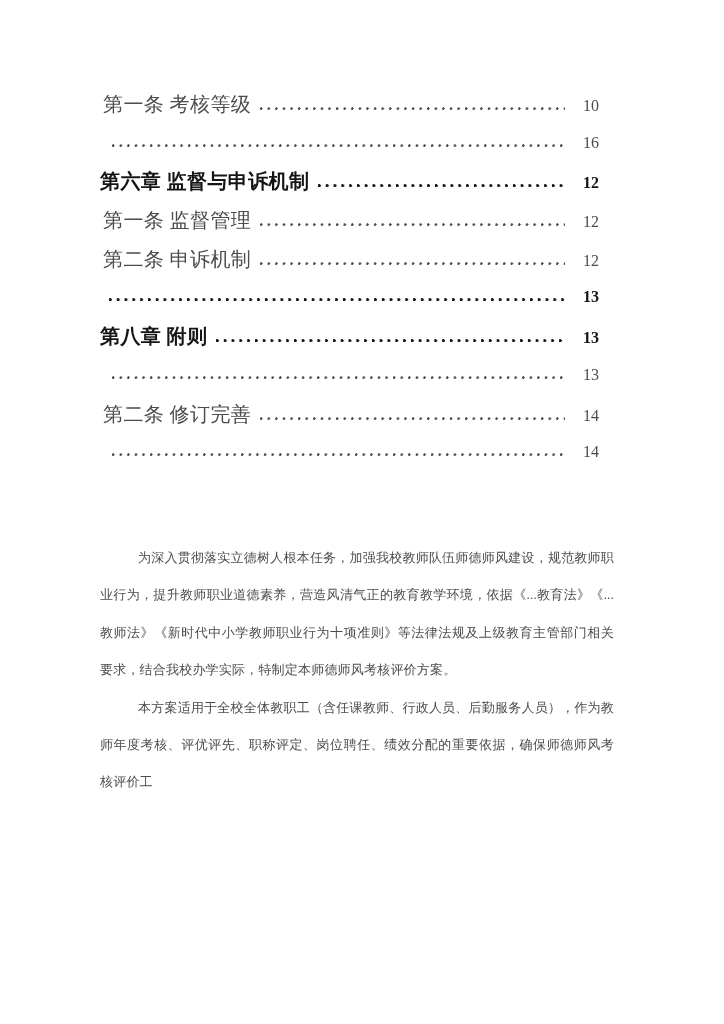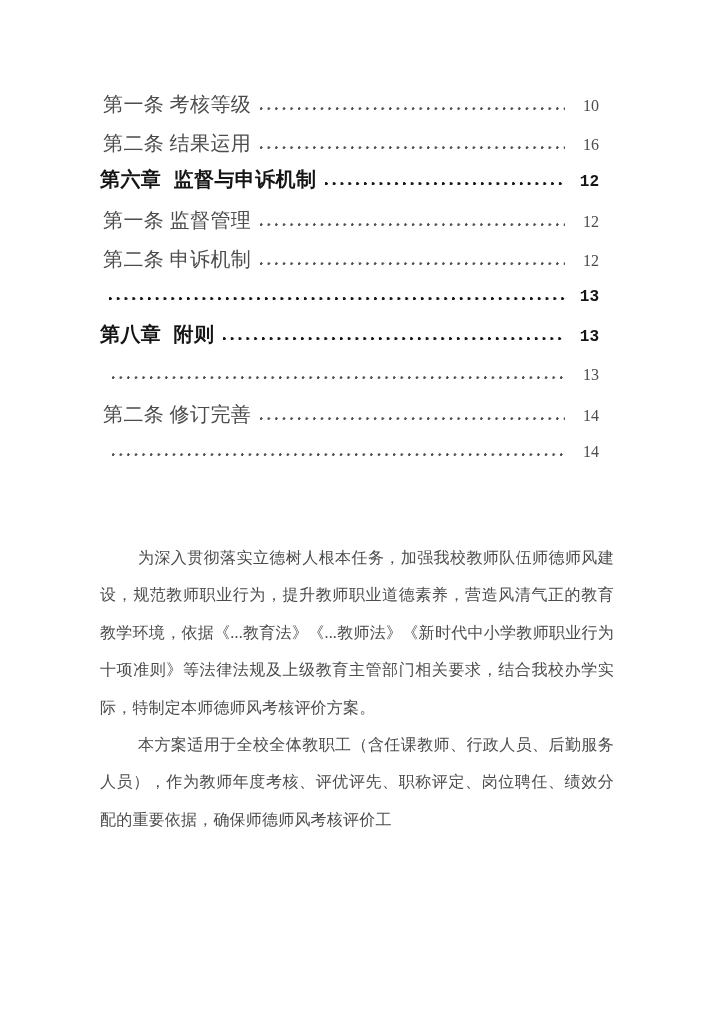--- a/index.html
+++ b/index.html
@@ -28,21 +28,20 @@
     line-height: 38.7px;
     font-size: 20px;
     color: var(--text-regular, #4c4c4c);
     padding-right: 15px;
     white-space: nowrap;
   }
   .toc-row.indent { padding-left: 3px; }
   .toc-row.bold {
     font-weight: 700;
     color: var(--text-bold, #151515);
-    font-family: Liberation Mono, monospace;
   }
   .toc-label { flex: 0 0 auto; letter-spacing: 0.4px; }
   .toc-leader {
     flex: 1 1 auto;
     height: 5px;
     margin: 0 8px 0 9px;
     background-image: radial-gradient(circle at 1.2px 2.6px, currentColor 1.1px, transparent 1.45px);
     background-size: 7.6px 5px;
     background-repeat: repeat-x;
   }
@@ -56,41 +55,40 @@
     text-align: right;
     font-size: 16px;
   }
   
   .body-text {
     margin-top: 67px;
     color: var(--text-regular, #4c4c4c);
   }
   .body-text p {
     margin: 0;
-    font-size: 16px;
+    font-size: 13px;
     line-height: 37.4px;
     text-indent: 38px;
     text-align: justify;
     letter-spacing: 0.2px;
   }
 </style>
 </head>
 <body>
 
 <div class="page">
   <div class="content">
 
     <div class="toc">
         <div class="toc-row indent">
         <span class="toc-label">第一条 考核等级</span>
         <span class="toc-leader"></span>
         <span class="toc-page">10</span>
       </div>
         <div class="toc-row indent">
-        <span class="toc-label">第二条 结果运用</span>
         <span class="toc-leader"></span>
         <span class="toc-page">16</span>
       </div>
         <div class="toc-row bold">
         <span class="toc-label">第六章 监督与申诉机制</span>
         <span class="toc-leader"></span>
         <span class="toc-page">12</span>
       </div>
         <div class="toc-row indent">
         <span class="toc-label">第一条 监督管理</span>

